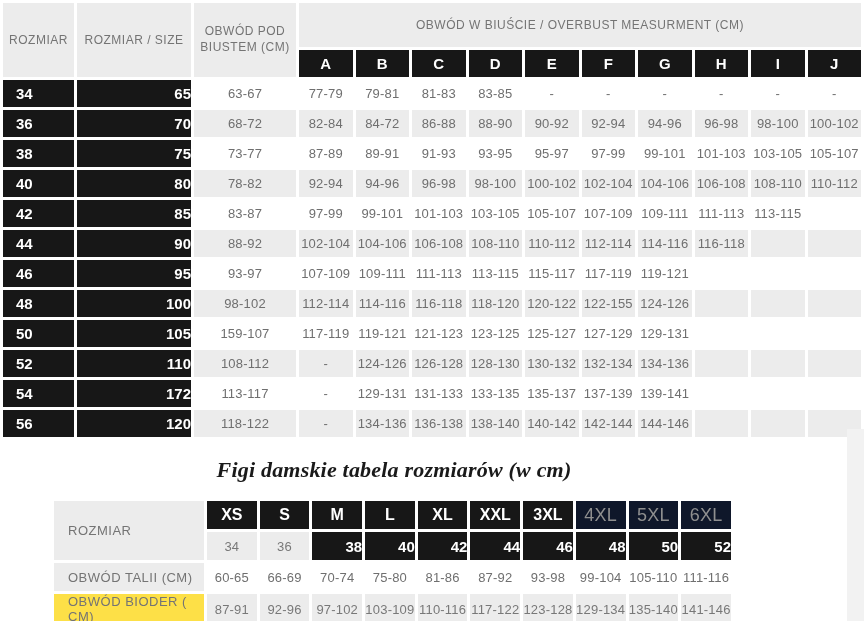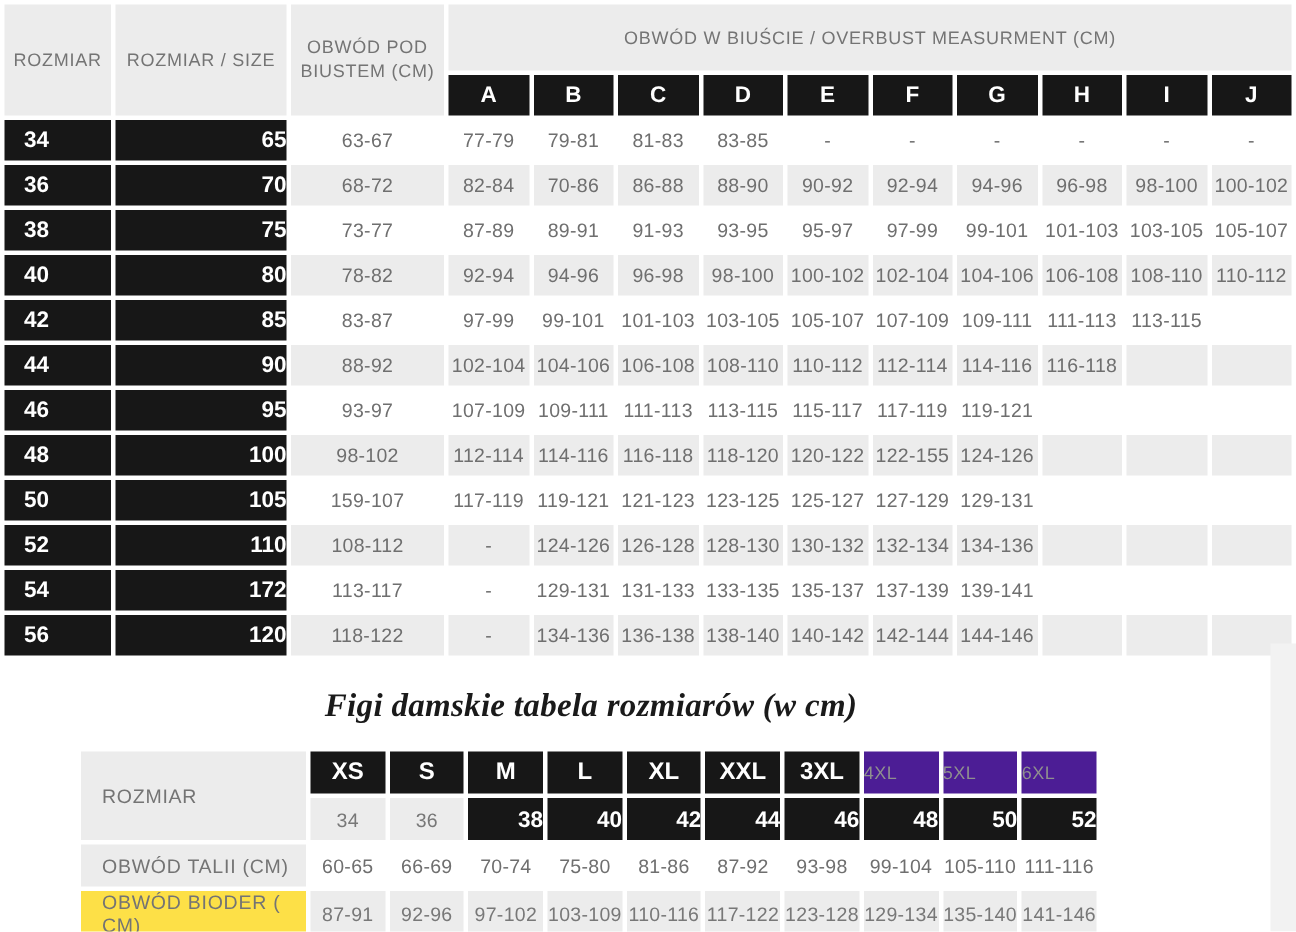--- a/index.html
+++ b/index.html
@@ -51,21 +51,21 @@
   .panty-table { width: 683px; }
   .panty-table td { height: 28px; vertical-align: middle; overflow: hidden; }
   .plabel {
     font-size: 13px; color: #747474; letter-spacing: .5px;
     text-align: left; padding-left: 14px;
   }
   .lab-gray { background: #ececec; }
   .lab-white { background: #fde047; }
   .psize { text-align: center; }
   .psize.dark-cell { font-size: 16px; }
-  .light-size { background: #4c1d95; color: #8f8f8f; font-size: 12px; text-align: left; letter-spacing: .3px; }
+  .light-size { background: #0f172a; color: #8f8f8f; font-size: 18px; text-align: center; letter-spacing: .3px; }
   .pnum.dark-cell { font-size: 15px; }
   .gray-cell { background: #ececec; color: #787878; font-size: 13px; text-align: center; letter-spacing: .2px; }
   .white-cell { background: #ffffff; color: #6f6f6f; font-size: 13px; text-align: center; letter-spacing: .2px; }
   .pval { font-size: 13px; }
 
   
   .right-strip {
     position: absolute; right: 0; top: 429px;
     width: 17px; height: 192px; background: #f2f2f2;
   }
@@ -123,21 +123,21 @@
         <td class="val">-</td>
         <td class="val">-</td>
         <td class="val">-</td>
         <td class="val">-</td>
       </tr>
       <tr class="stripe">
         <td class="dark-cell size-col">36</td>
         <td class="dark-cell">70</td>
         <td class="val">68-72</td>
         <td class="val">82-84</td>
-        <td class="val">70-86</td>
+        <td class="val">84-72</td>
         <td class="val">86-88</td>
         <td class="val">88-90</td>
         <td class="val">90-92</td>
         <td class="val">92-94</td>
         <td class="val">94-96</td>
         <td class="val">96-98</td>
         <td class="val">98-100</td>
         <td class="val">100-102</td>
       </tr>
       <tr>

